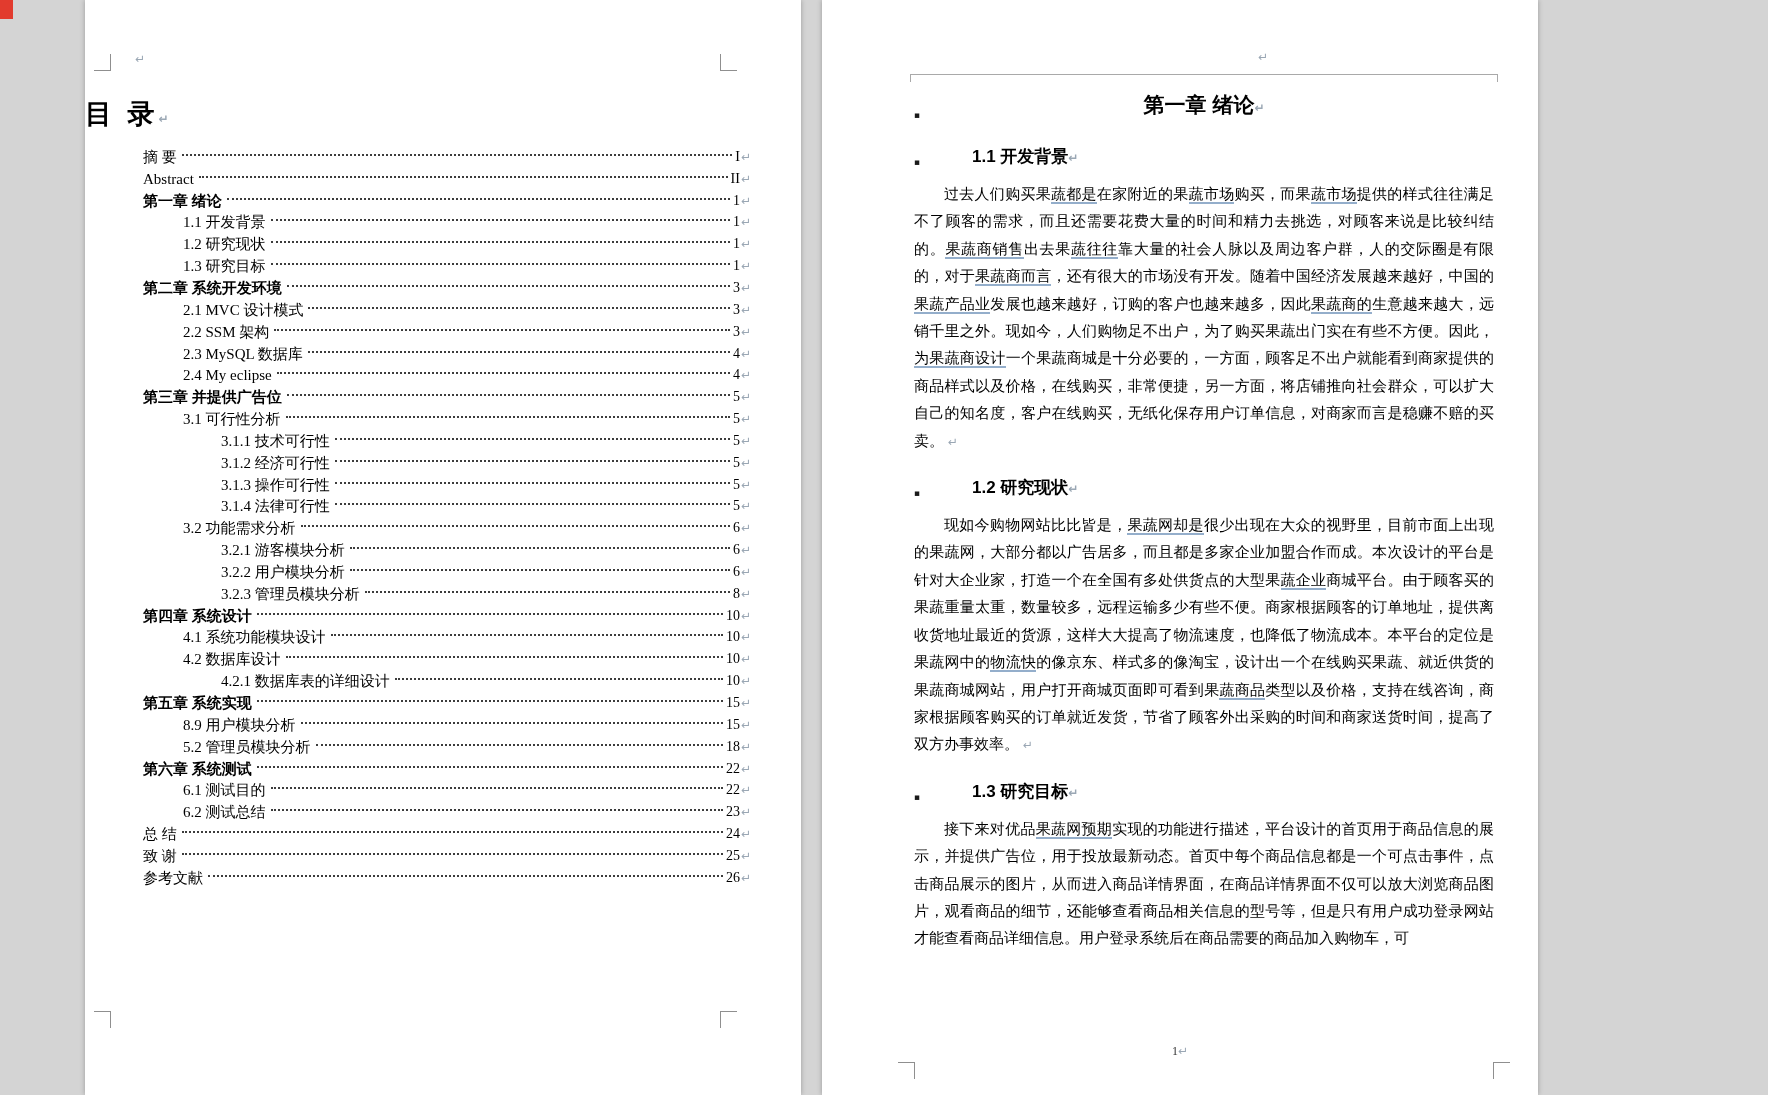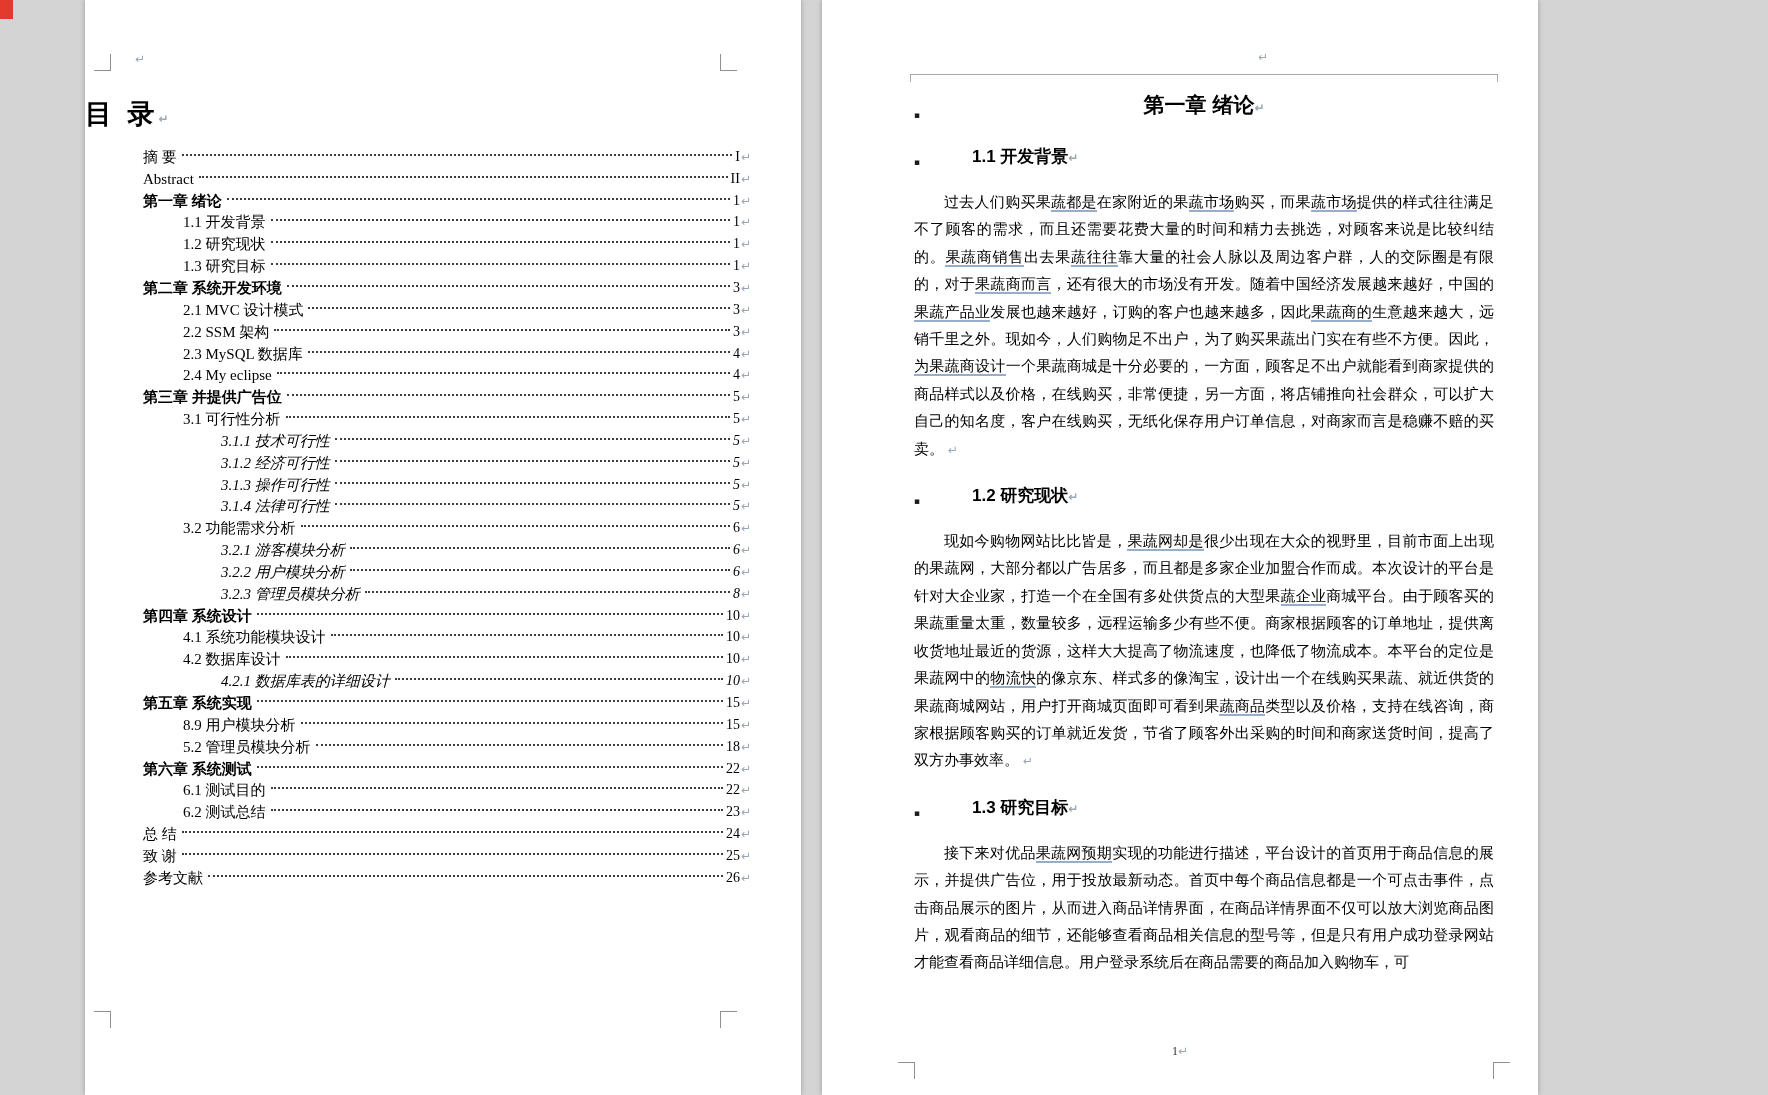--- a/index.html
+++ b/index.html
@@ -30,21 +30,21 @@
   .toc-title{
     position:absolute;left:0;right:0;top:96px;text-align:left;
     font-family:"Liberation Sans","DejaVu Sans",sans-serif;
     font-size:27px;font-weight:bold;letter-spacing:4px;
   }
   .toc-stray-mark{position:absolute;left:50px;top:52px;}
   #toc-list{position:absolute;left:58px;right:50px;top:146px;}
   .toc-row{display:flex;align-items:center;height:21.85px;font-size:15px;line-height:20px;white-space:nowrap;}
   .toc-row .lbl{flex:0 0 auto;}
   .toc-row.lv1{padding-left:40px;}
-  .toc-row.lv2{padding-left:78px;font-style:italic;}
+  .toc-row.lv2{padding-left:78px;}
   .toc-row.b .lbl{font-weight:bold;}
   .toc-row .leader{flex:1 1 auto;border-bottom:2px dotted #3c3c3c;margin:0 3px 4px 5px;min-width:10px;}
   .toc-row .pg{flex:0 0 auto;font-size:14px;}
   .toc-row .pilcrow{margin-left:1px;}
 
   
   .top-center-mark{position:absolute;top:50px;left:436px;}
   .boundary{position:absolute;left:88px;right:40px;top:74px;border-top:1px solid #a9a9a9;}
   .boundary:before,.boundary:after{content:"";position:absolute;top:0;width:1px;height:7px;background:#a9a9a9;}
   .boundary:before{left:0;}
@@ -60,21 +60,21 @@
     position:relative;padding-left:58px;margin-top:19px;
     font-family:"Liberation Sans","DejaVu Sans",sans-serif;
     font-size:17px;font-weight:bold;line-height:25px;
   }
   .marg-bullet{
     position:absolute;left:0;top:6px;font-size:9px;color:#1a1a1a;
     font-family:"DejaVu Sans",sans-serif;
   }
   .chapter-title .marg-bullet{top:10px;}
   .body-p{
-    margin:18px 0 0 0;font-size:15px;line-height:27.4px;
+    margin:10px 0 0 0;font-size:15px;line-height:27.4px;
     text-align:justify;text-indent:2em;
   }
   .body-p .u{border-bottom:2px solid #94aecb;}
   .footer-pagenum{
     position:absolute;left:0;right:0;top:1044px;text-align:center;
     font-size:12px;color:#333;
   }
 </style>
 </head>
 <body>

